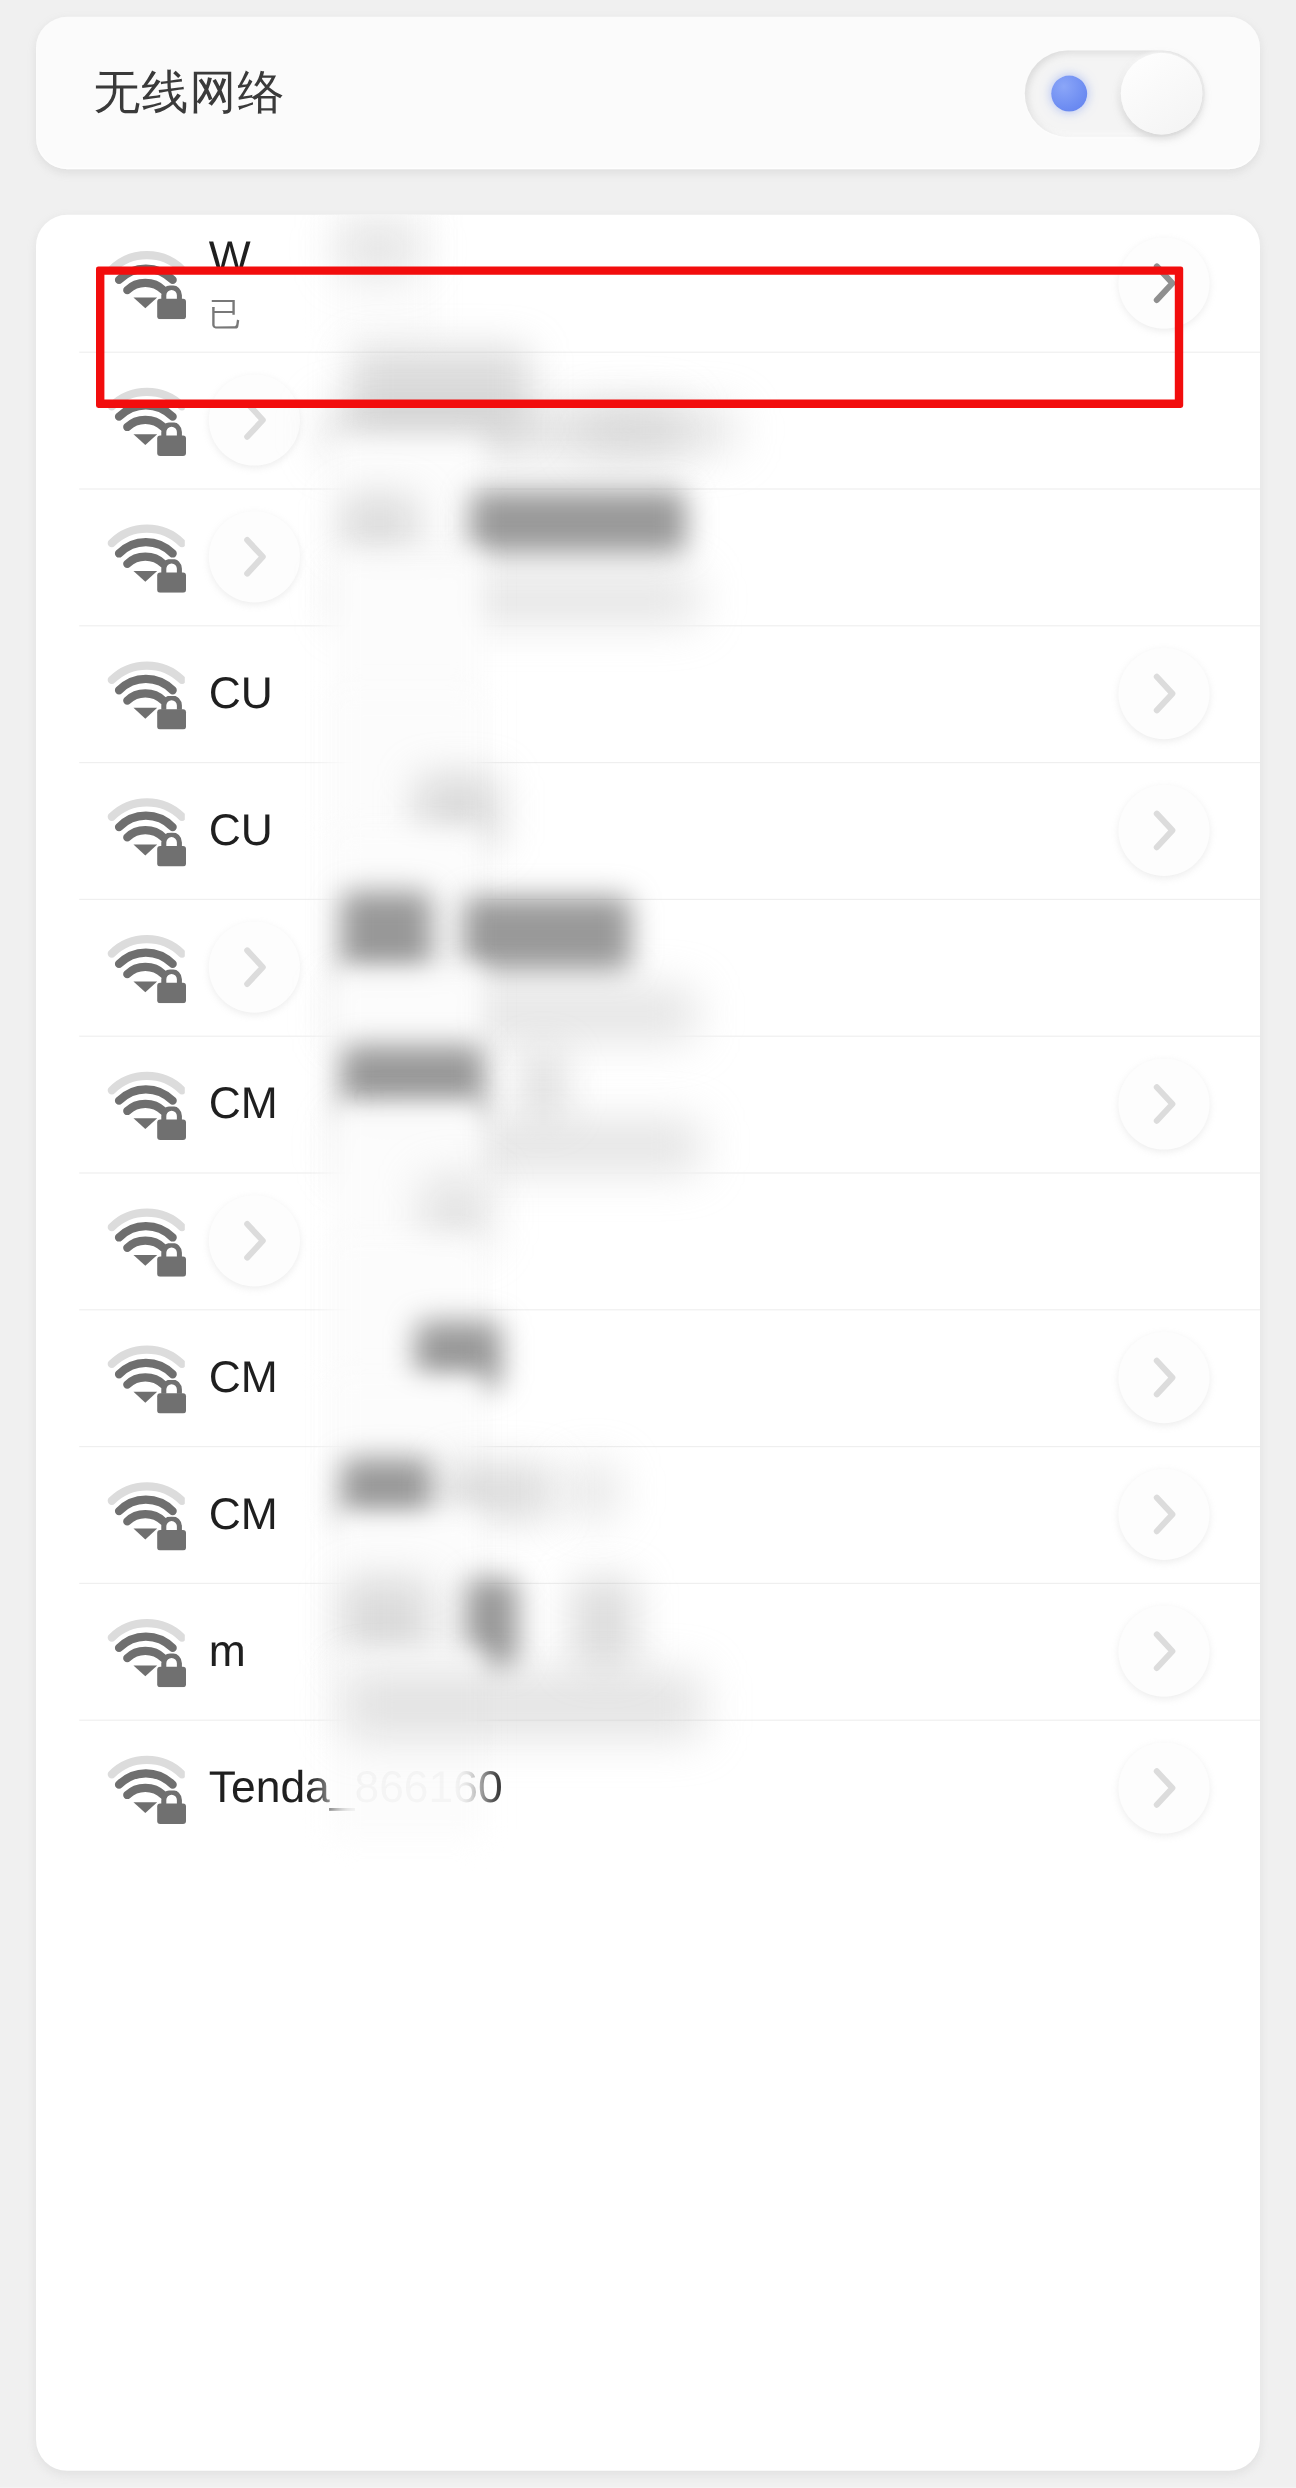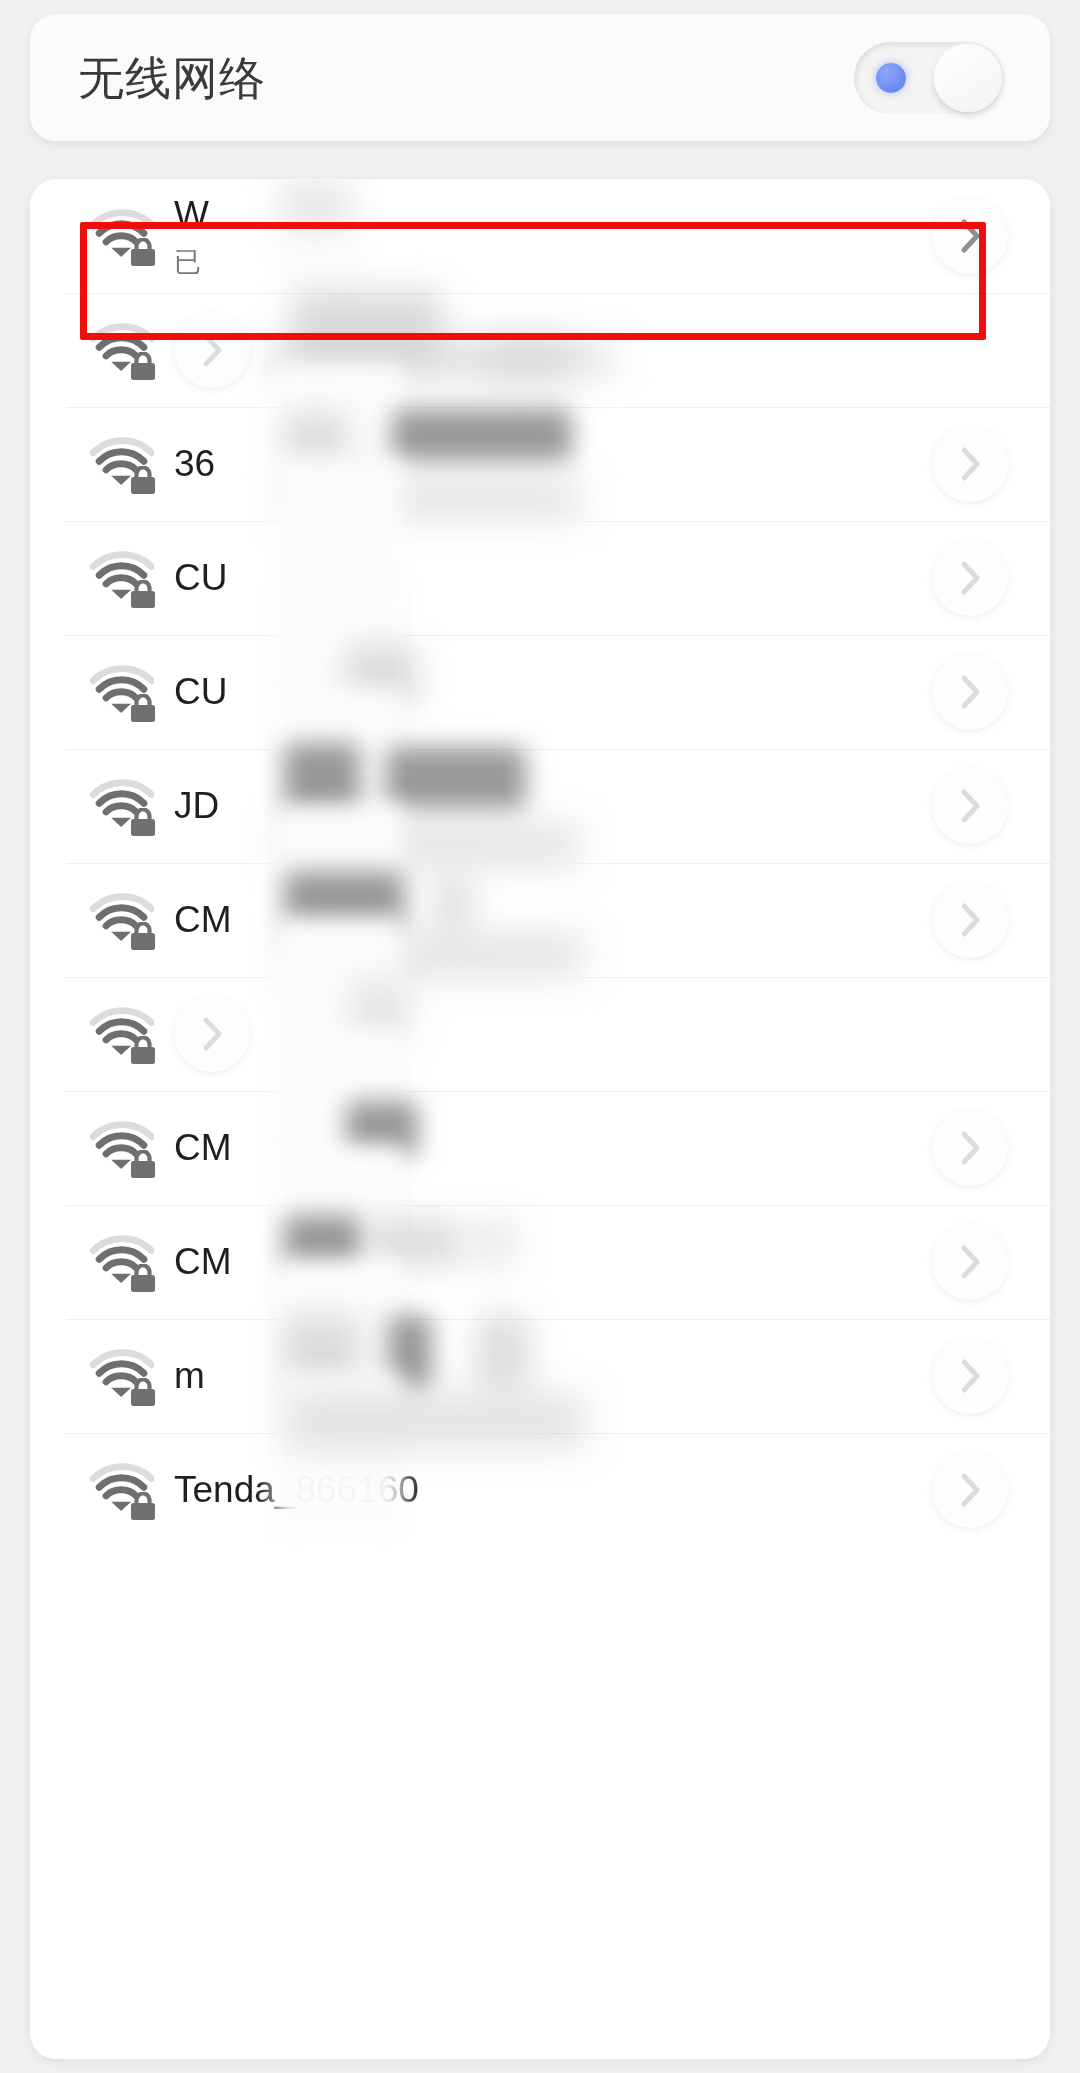--- a/index.html
+++ b/index.html
@@ -33,21 +33,21 @@
     border-radius: 26px;
     box-shadow: 0 3px 7px rgba(160,160,160,0.22),
                 0 -1px 2px rgba(255,255,255,0.9) inset;
     display: flex;
     align-items: center;
     justify-content: space-between;
     padding: 0 46px 0 48px;
   }
 
   .header-title {
-    font-size: 46px;
+    font-size: 39px;
     color: #3a3a3a;
     letter-spacing: 1px;
     line-height: 1;
   }
 
   
   .toggle {
     position: relative;
     width: 150px;
     height: 72px;
@@ -256,23 +256,20 @@
       <path d="M4 18.5 C13 9.5 25.5 4.5 38 4.5 C50.5 4.5 63 9.5 72 18.5" fill="none" stroke="#dcdcdc" stroke-width="8" stroke-linecap="round" transform="scale(0.86) translate(2,2)"></path>
       <path d="M11 28.5 C18 21.5 27.5 17.5 37 17.5 C46.5 17.5 56 21.5 63 28.5" fill="none" stroke="#6f6f6f" stroke-width="8" stroke-linecap="round" transform="scale(0.86) translate(2,2)"></path>
       <path d="M19 38.5 C23.5 34 30 31.5 36.5 31.5 C43 31.5 49.5 34 54 38.5" fill="none" stroke="#6f6f6f" stroke-width="8" stroke-linecap="round" transform="scale(0.86) translate(2,2)"></path>
       <path d="M25 45.5 L36.5 56 L48 45.5 Z" fill="#6f6f6f" transform="scale(0.86) translate(2,2)"></path>
     </svg>
     <svg class="lock" width="26" height="28" viewBox="0 0 26 28" style="position:absolute;right:-2px;bottom:-1px;">
       <rect x="1" y="11" width="24" height="17" rx="2.5" fill="#707070"></rect>
       <path d="M6.5 11.5 V8 a6.5 6.5 0 0 1 13 0 V11.5" fill="none" stroke="#707070" stroke-width="4.2"></path>
     </svg>
   </span>
-<div class="row-texts">
-          <div class="ssid">36</div>
-        </div>
   <span class="chev">
     <svg width="30" height="38" viewBox="0 0 30 38">
       <path d="M9 5 L22 19 L9 33" fill="none" stroke="#dcdcdc" stroke-width="5" stroke-linecap="round" stroke-linejoin="round"></path>
     </svg>
   </span>
 <span class="blur white" style="left: 244px; top: -42px; width: 130px; height: 150px;"></span>
         <span class="blur soft" style="left: 254px; top: 6px; width: 64px; height: 46px;"></span>
         <span class="blur dark" style="left: 362px; top: 2px; width: 180px; height: 52px;"></span>
         <span class="blur pale" style="left: 252px; top: 72px; width: 300px; height: 40px;"></span>
       </div>
@@ -329,23 +326,20 @@
       <path d="M4 18.5 C13 9.5 25.5 4.5 38 4.5 C50.5 4.5 63 9.5 72 18.5" fill="none" stroke="#dcdcdc" stroke-width="8" stroke-linecap="round" transform="scale(0.86) translate(2,2)"></path>
       <path d="M11 28.5 C18 21.5 27.5 17.5 37 17.5 C46.5 17.5 56 21.5 63 28.5" fill="none" stroke="#6f6f6f" stroke-width="8" stroke-linecap="round" transform="scale(0.86) translate(2,2)"></path>
       <path d="M19 38.5 C23.5 34 30 31.5 36.5 31.5 C43 31.5 49.5 34 54 38.5" fill="none" stroke="#6f6f6f" stroke-width="8" stroke-linecap="round" transform="scale(0.86) translate(2,2)"></path>
       <path d="M25 45.5 L36.5 56 L48 45.5 Z" fill="#6f6f6f" transform="scale(0.86) translate(2,2)"></path>
     </svg>
     <svg class="lock" width="26" height="28" viewBox="0 0 26 28" style="position:absolute;right:-2px;bottom:-1px;">
       <rect x="1" y="11" width="24" height="17" rx="2.5" fill="#707070"></rect>
       <path d="M6.5 11.5 V8 a6.5 6.5 0 0 1 13 0 V11.5" fill="none" stroke="#707070" stroke-width="4.2"></path>
     </svg>
   </span>
-<div class="row-texts">
-          <div class="ssid">JD</div>
-        </div>
   <span class="chev">
     <svg width="30" height="38" viewBox="0 0 30 38">
       <path d="M9 5 L22 19 L9 33" fill="none" stroke="#dcdcdc" stroke-width="5" stroke-linecap="round" stroke-linejoin="round"></path>
     </svg>
   </span>
 <span class="blur white" style="left: 244px; top: -60px; width: 130px; height: 200px;"></span>
         <span class="blur dark" style="left: 254px; top: -6px; width: 76px; height: 74px;"></span>
         <span class="blur dark" style="left: 356px; top: -2px; width: 140px; height: 62px;"></span>
         <span class="blur pale" style="left: 250px; top: 74px; width: 300px; height: 44px;"></span>
       </div>

